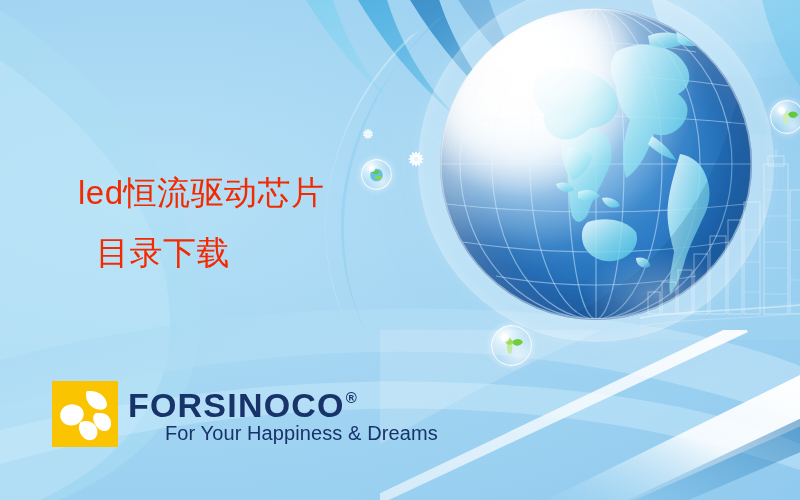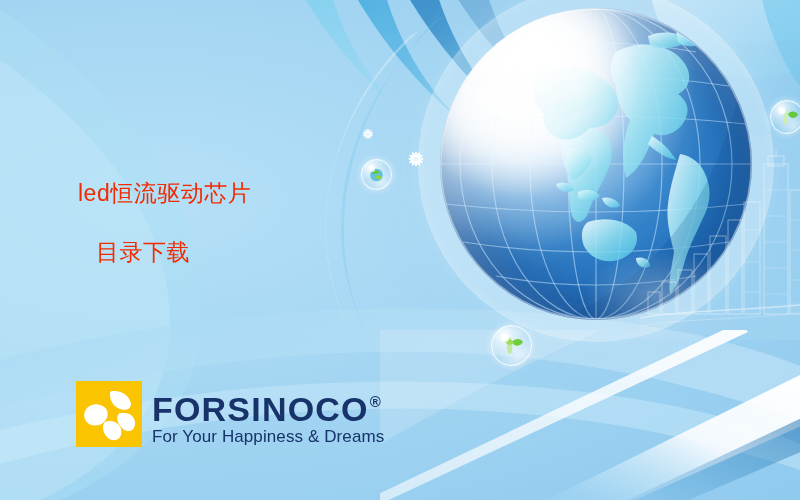--- a/index.html
+++ b/index.html
@@ -72,57 +72,58 @@
   .bubble svg{ position:absolute; inset:0; }
 
   
   .daisy{ position:absolute; }
 
   
   .headline{
     position:absolute; left:78px; top:163px;
     width:330px;
     color:#f32a00;
-    font-size:23px;
+    font-size:33px;
     line-height:60px;
     font-weight:400;
     letter-spacing:.5px;
     white-space:nowrap;
   }
   .headline .l2{ display:block; padding-left:18px;font-family:Liberation Serif, serif; }
 
   
   .logo{
-    position:absolute; left:76px; top:381px;
-    display:flex; align-items:flex-end; gap:10px;
+    position:absolute; left:52px; top:381px;
+    display:flex; align-items:center; gap:10px;
   }
   .logo-mark{
     width:66px; height:66px;
     background:#fbc400;
     position:relative; flex:0 0 auto;
   }
   .logo-mark svg{ position:absolute; inset:0; }
   .logo-text{ display:flex; flex-direction:column; justify-content:center; padding-top:2px; }
   .brand{
     color:#17336a;
     font-size:34px;
     font-weight:bold;
     letter-spacing:1.2px;
     line-height:34px;
     display:flex; align-items:flex-start;
     white-space:nowrap;
   }
   .brand .reg{ font-size:15px; line-height:15px; margin-left:1px; margin-top:2px; }
   .tagline{
     color:#17336a;
-    font-size:17px;
+    font-size:20px;
     line-height:20px;
     letter-spacing:.1px;
     margin-top:1px;
     white-space:nowrap;
+    margin-left:37px;
   }
 </style>
 </head>
 <body>
 
 <div class="stage">
 
   <svg class="ribbons nosel" viewBox="0 0 800 500" preserveAspectRatio="none">
     <defs>
       <linearGradient id="rbA" x1="0" y1="0" x2="0.3" y2="1">

